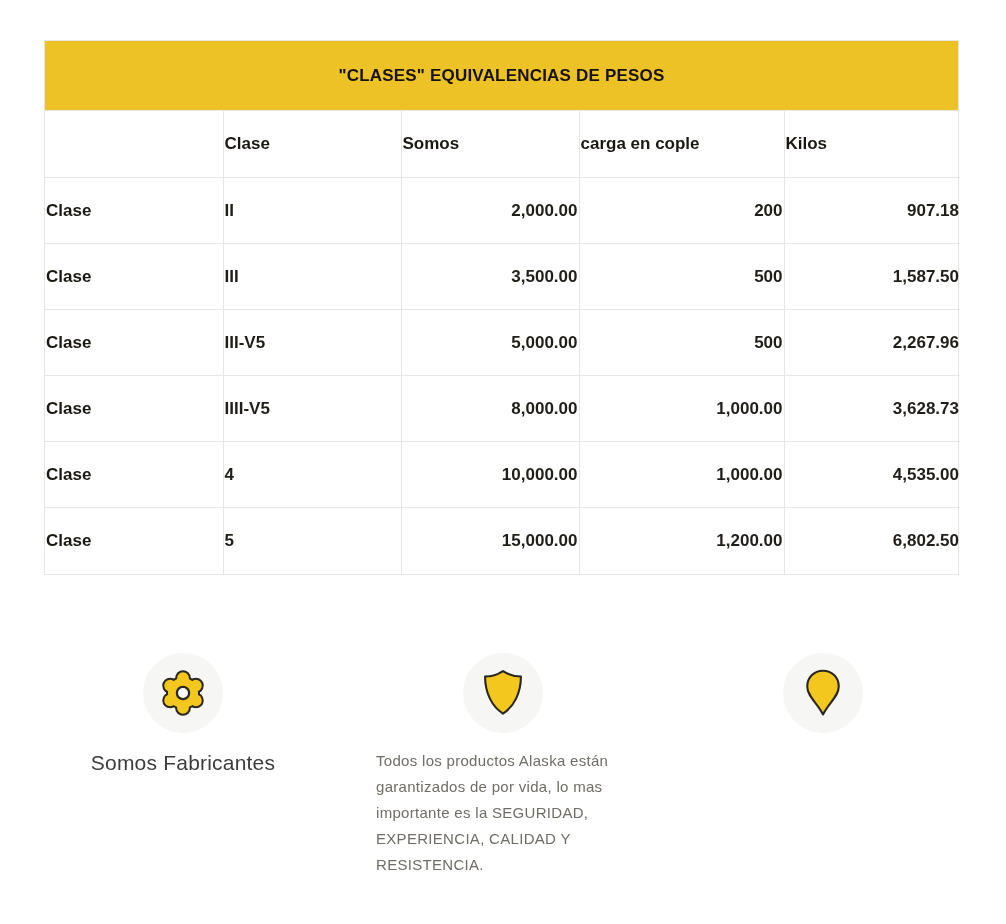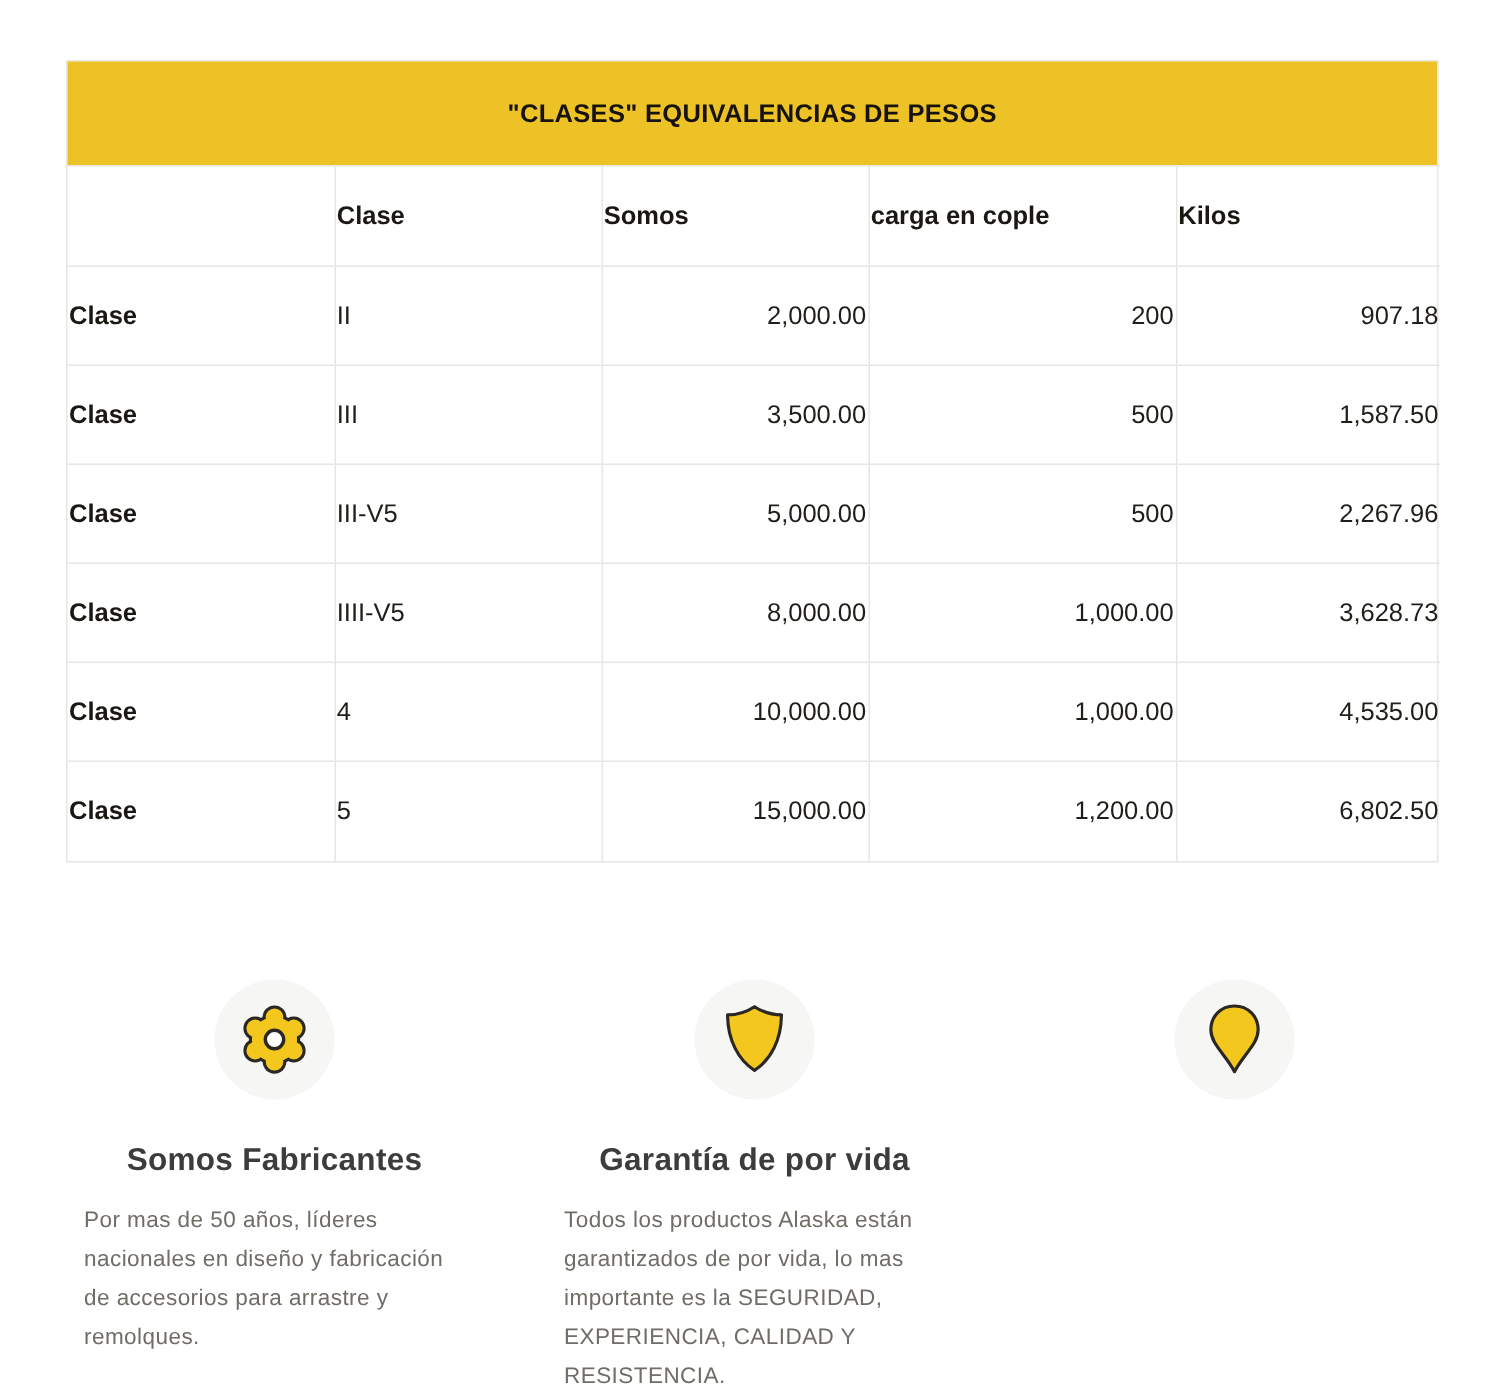--- a/index.html
+++ b/index.html
@@ -42,21 +42,21 @@
     overflow: hidden; white-space: nowrap;
   }
   table.weights th:not(:first-child),
   table.weights td:not(:first-child) { border-left: 1px solid #e8e6e2; }
   table.weights th {
     height: 67px;
     text-align: left;
     font-weight: 700;
     color: #1b1813;
   }
-  table.weights td { height: 66px; font-weight: 400; color: #211e19; }
+  table.weights td { height: 66px; font-weight: 700; color: #211e19; }
   table.weights td.c0 { font-weight: 700; color: #1b1813; }
   table.weights td.c1 { text-align: left; }
   table.weights td.c2, table.weights td.c3, table.weights td.c4 { text-align: right; }
 
   
   .features {
     position: absolute;
     left: 44px; top: 645px;
     width: 918px;
     display: grid;
@@ -65,24 +65,24 @@
   }
   .card { padding: 0 12px; }
   .icon-wrap {
     width: 80px; height: 80px;
     margin: 8px auto 0 auto;
     background: #f6f6f4;
     border-radius: 50%;
     display: flex; align-items: center; justify-content: center;
   }
   .card h3 {
-    margin-top: 29px;
+    margin-top: 18px;
     text-align: center;
     font-size: 21px;
-    font-weight: 700;
+    font-weight: 400;
     color: #3d3b3e;
     letter-spacing: 0.2px;
   }
   .card p {
     margin-top: 15px;
     font-size: 15px;
     line-height: 26px;
     letter-spacing: 0.3px;
     color: #706c66;
     text-align: left;
@@ -182,30 +182,28 @@
               <circle cx="17.3" cy="23.5" r="6.7"></circle>
             <circle cx="17.3" cy="40.5" r="6.7"></circle>
               <circle cx="32" cy="49" r="6.7"></circle>
             <circle cx="46.7" cy="40.5" r="6.7"></circle>
               <circle cx="46.7" cy="23.5" r="6.7"></circle>
           </g>
           <circle cx="32" cy="32" r="7" fill="#ffffff" stroke="#2b2822" stroke-width="2.6"></circle>
         </svg>
       </div>
       <h3>Somos Fabricantes</h3>
-      <p>Por mas de 50 años, líderes nacionales en diseño y fabricación de accesorios para arrastre y remolques.</p>
     </div>
 
     <div class="card">
       <div class="icon-wrap">
         <svg width="56" height="56" viewBox="0 0 64 64" aria-hidden="true">
           <path d="M32 7 C38 11 46 13.2 52.5 13.2 C52.5 32 44.5 47.5 32 55.5 C19.5 47.5 11.5 32 11.5 13.2 C18 13.2 26 11 32 7 Z" fill="#f3c71d" class="outline" style="fill:#f3c71d"></path>
         </svg>
       </div>
-      <h3>Garantía de por vida</h3>
       <p>Todos los productos Alaska están garantizados de por vida, lo mas importante es la SEGURIDAD, EXPERIENCIA, CALIDAD Y RESISTENCIA.</p>
     </div>
 
     <div class="card">
       <div class="icon-wrap">
         <svg width="56" height="56" viewBox="0 0 64 64" aria-hidden="true">
           <path d="M32 6.5 C42.5 6.5 50 14.5 50 24.5 C50 35.5 39 43 32 56.5 C25 43 14 35.5 14 24.5 C14 14.5 21.5 6.5 32 6.5 Z" class="outline" style="fill:#f3c71d"></path>
         </svg>
       </div>
     </div>

